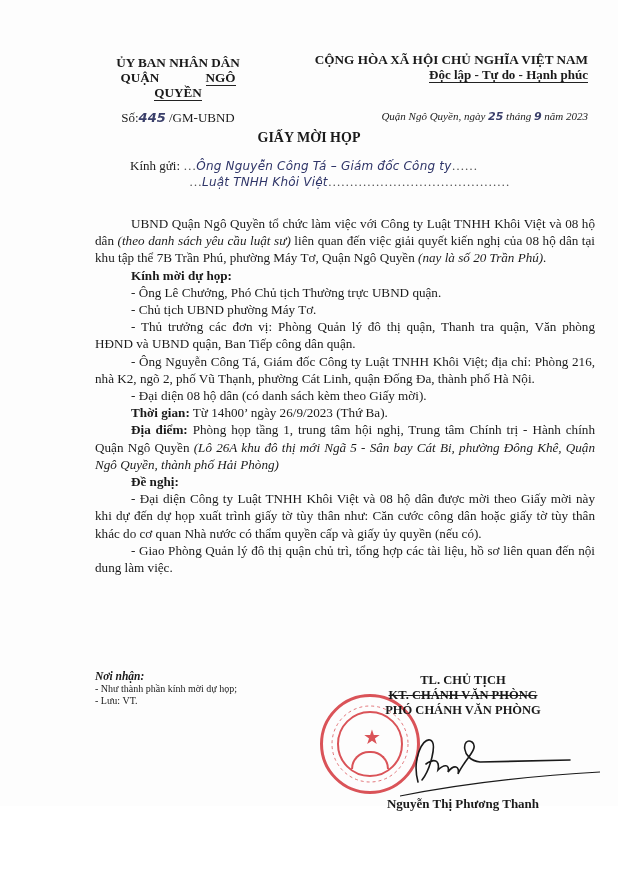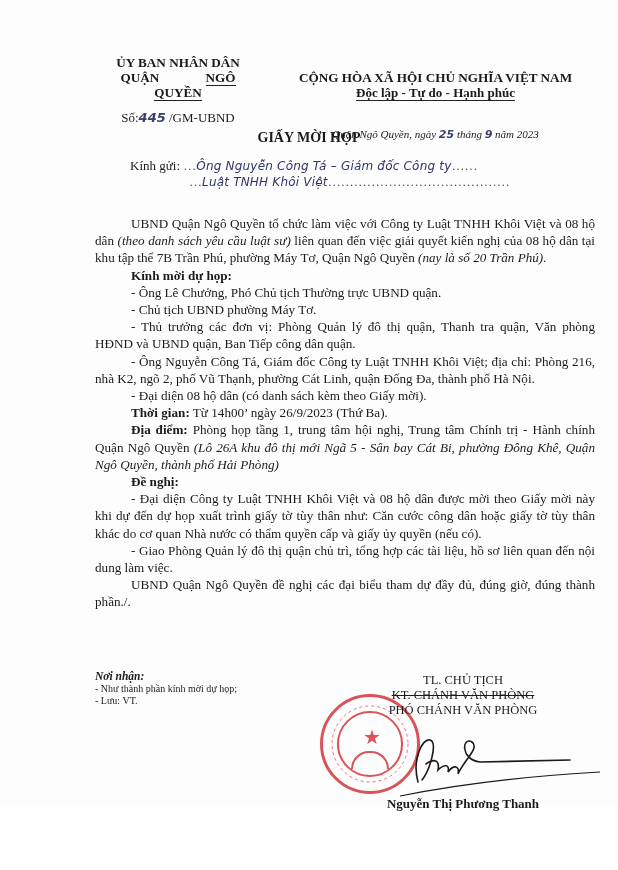--- a/index.html
+++ b/index.html
@@ -6,21 +6,21 @@
     html, body { width: 618px; height: 870px; background: #ffffff; overflow: hidden; }
     body { font-family: "Liberation Serif", "DejaVu Serif", serif; color: #1a1a1a; position: relative; }
     .page { position: absolute; left: 0; top: 0; width: 618px; height: 806px; background: #fdfdfd; }
 
     .hdr-left { position: absolute; left: 103px; top: 55px; width: 150px; text-align: center; }
     .hdr-left .l1, .hdr-left .l2 { font-weight: bold; font-size: 13.2px; line-height: 15px; }
     .hdr-left .l2 .ul { border-bottom: 1px solid #222; padding-bottom: 0; margin-left: 43px; }
     .hdr-left .so { font-size: 13px; margin-top: 10px; }
     .hw { font-family: "DejaVu Sans", sans-serif; font-style: italic; color: #3a3f6a; font-weight: bold; }
 
-    .hdr-right { position: absolute; left: 283px; top: 70px; width: 305px; text-align: center; }
+    .hdr-right { position: absolute; left: 283px; top: 52px; width: 305px; text-align: right; }
     .hdr-right .nat { font-weight: bold; font-size: 13.2px; line-height: 15px; }
     .hdr-right .motto { font-weight: bold; font-size: 13px; line-height: 15px; }
     .hdr-right .motto span { border-bottom: 1px solid #222; }
     .hdr-right .date { font-style: italic; font-size: 11px; margin-top: 28px; }
 
     .title { position: absolute; left: 0; width: 618px; top: 130px; text-align: center; font-weight: bold; font-size: 14px; }
     .title span { }
 
     .to { position: absolute; left: 130px; top: 158px; font-size: 13px; line-height: 15px; width: 440px; }
     .to .hwline { font-family: "DejaVu Sans", sans-serif; font-style: italic; color: #2f3568; font-size: 12px; letter-spacing: 0.2px; }
@@ -29,21 +29,21 @@
 
     .body { position: absolute; left: 95px; top: 215px; width: 500px; font-size: 13.15px; line-height: 17.2px; text-align: justify; }
     .p { text-indent: 36px; }
     .p b { font-weight: bold; }
     .p i { font-style: italic; }
 
     .recv { position: absolute; left: 95px; top: 670px; font-size: 10px; line-height: 12.5px; }
     .recv .h { font-weight: bold; font-style: italic; font-size: 11.5px; }
 
     .sign { position: absolute; left: 345px; top: 673px; width: 236px; text-align: center; }
-    .sign div { font-weight: normal; font-size: 12.5px; line-height: 15px; }
+    .sign div { font-weight: bold; font-size: 12.5px; line-height: 15px; }
     .sign .strike { text-decoration: line-through; }
     .sign .name { position: absolute; left: 0; top: 123px; width: 236px; font-weight: bold; font-size: 13px; }
 
     .stamp { position: absolute; left: 320px; top: 694px; width: 100px; height: 100px; border-radius: 50%; border: 3px solid #d4363c; opacity: 0.85; }
     .stamp .inner { position: absolute; left: 14px; top: 14px; width: 66px; height: 66px; border-radius: 50%; border: 2px solid #d4363c; }
     .stamp .star { position: absolute; left: 0; top: 14px; width: 66px; text-align: center; color: #d4363c; font-size: 20px; line-height: 20px; }
     .stamp .gear { position: absolute; left: 12px; top: 38px; width: 38px; height: 18px; border-radius: 19px 19px 0 0; border: 2px solid #d4363c; border-bottom: none; }
     .stamp .ring-text { position: absolute; left: 0; top: 0; width: 94px; height: 94px; }
 
     .signature { position: absolute; left: 400px; top: 730px; width: 200px; height: 70px; }
@@ -94,21 +94,20 @@
     <div class="p">- Đại diện 08 hộ dân (có danh sách kèm theo Giấy mời).</div>
     <div class="p">
       <b>Thời gian:</b><span> Từ 14h00’ ngày 26/9/2023 (Thứ Ba).</span>
     </div>
     <div class="p">
       <b>Địa điểm:</b><span> Phòng họp tầng 1, trung tâm hội nghị, Trung tâm Chính trị - Hành chính Quận Ngô Quyền </span><i>(Lô 26A khu đô thị mới Ngã 5 - Sân bay Cát Bi, phường Đông Khê, Quận Ngô Quyền, thành phố Hải Phòng)</i>
     </div>
     <div class="p"><b>Đề nghị:</b></div>
     <div class="p">- Đại diện Công ty Luật TNHH Khôi Việt và 08 hộ dân được mời theo Giấy mời này khi dự đến dự họp xuất trình giấy tờ tùy thân như: Căn cước công dân hoặc giấy tờ tùy thân khác do cơ quan Nhà nước có thẩm quyền cấp và giấy ủy quyền (nếu có).</div>
     <div class="p">- Giao Phòng Quản lý đô thị quận chủ trì, tổng hợp các tài liệu, hồ sơ liên quan đến nội dung làm việc.</div>
-    <div class="p">UBND Quận Ngô Quyền đề nghị các đại biểu tham dự đầy đủ, đúng giờ, đúng thành phần./.</div>
   </div>
 
   <div class="recv">
     <div class="h">Nơi nhận:</div>
     <div>- Như thành phần kính mời dự họp;</div>
     <div>- Lưu: VT.</div>
   </div>
 
   <div class="stamp">
     <svg class="ring-text" viewBox="0 0 94 94">

